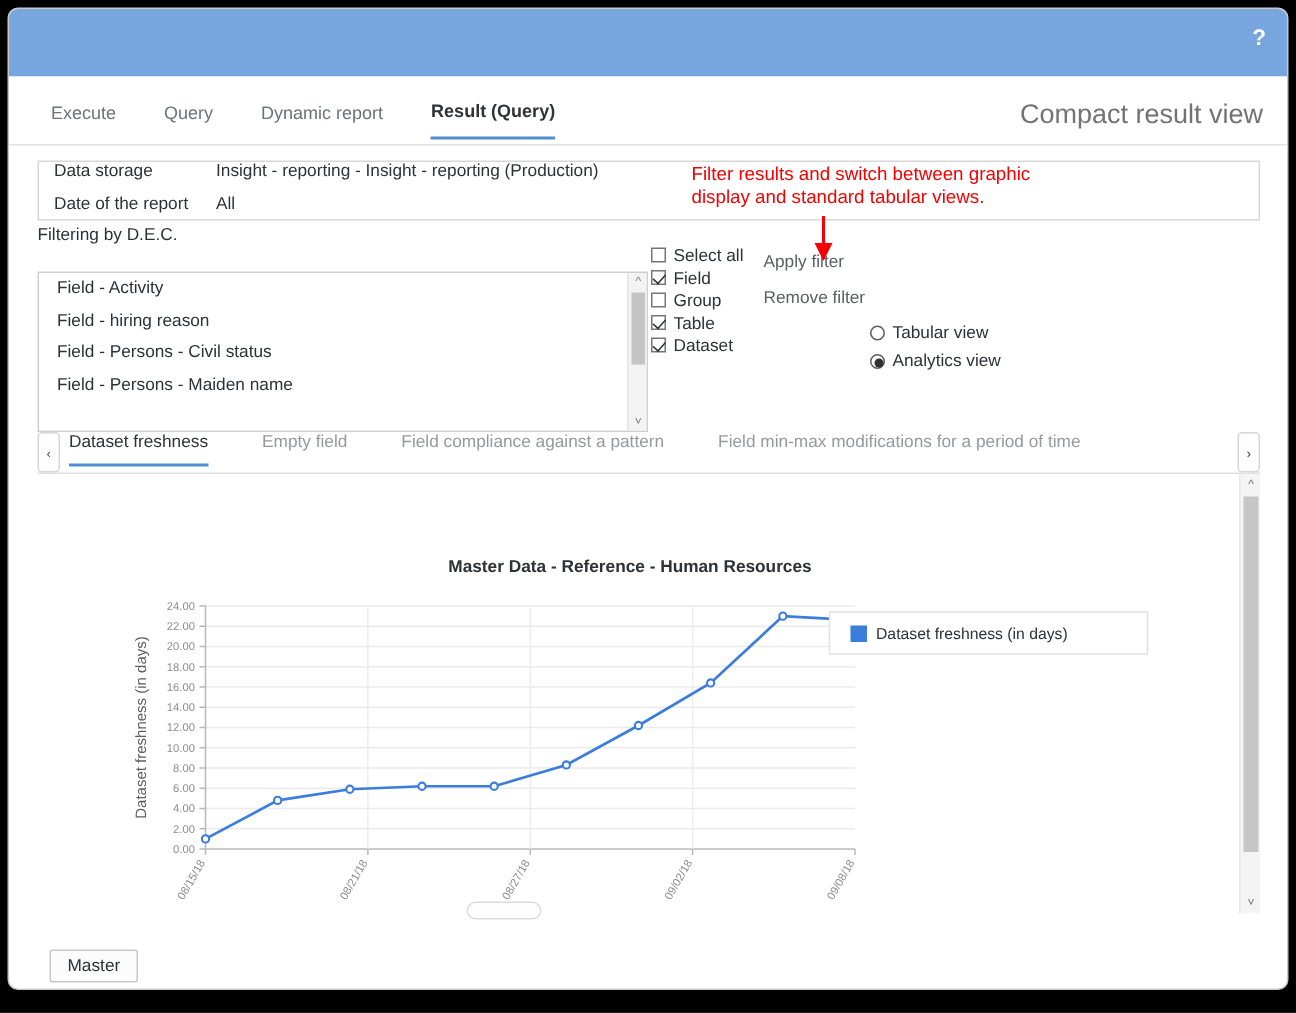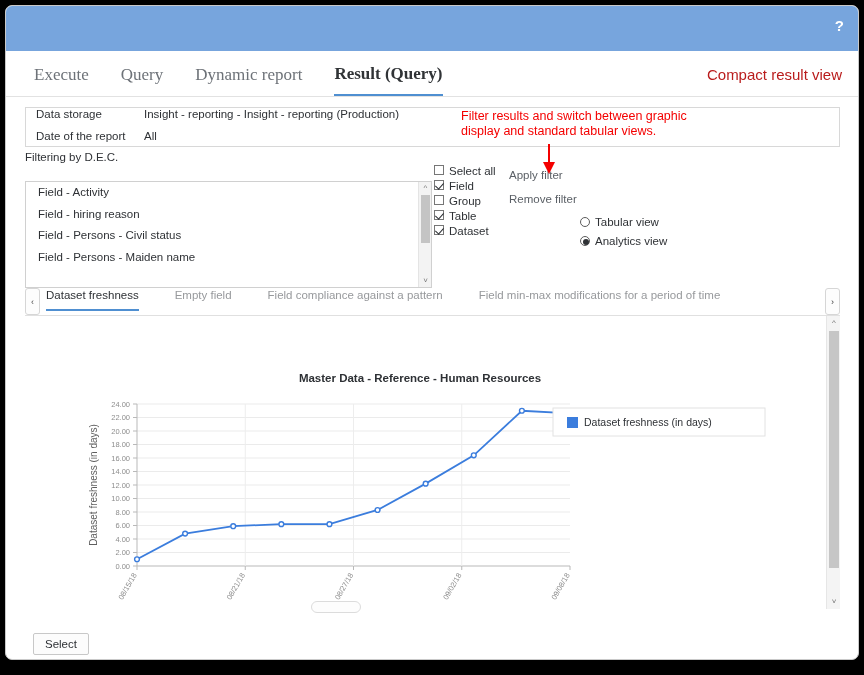--- a/index.html
+++ b/index.html
@@ -50,38 +50,37 @@
     width: 854px; height: 46px;
     background: #ffffff;
     border-bottom: 1px solid #e2e2e2;
   }
   .topbar .tabs {
     position: absolute; left: 28px; top: 0;
     height: 46px;
     display: flex; align-items: center;
   }
   .topbar .tab {
-    font-size: 17px;
+    font-size: 12px;
     color: #6d7278;
     padding: 0 0 10px 0;
     margin-right: 32px;
     position: relative;
     top: 6px;
     cursor: pointer;
     white-space: nowrap;
-    font-family: Liberation Serif, serif;
   }
   .topbar .tab.active {
     color: #303336;
     font-weight: bold;
     border-bottom: 2.5px solid #4f8fd1;
   }
   .topbar .compact {
     position: absolute; right: 18px; top: 15px;
-    font-size: 15px; color: #b91c1c;
+    font-size: 18px; color: #737373;
     cursor: pointer;
   }
   
   .infobox {
     position: absolute; left: 19px; top: 101px;
     width: 815px; height: 40px;
     border: 1px solid #d8d8d8;
     background: #fff;
   }
   .infobox .row {
@@ -497,16 +496,16 @@
         </svg>
     <div class="cp-scroll">
       <div class="arr up">^</div>
       <div class="thumb"></div>
       <div class="arr dn">˅</div>
     </div>
   </div>
 
   <div class="hscroll-thumb"></div>
 
-  <div class="footer-btn">Select</div>
+  <div class="footer-btn">Master</div>
 
 </div>
 </div>
 
 </body></html>

